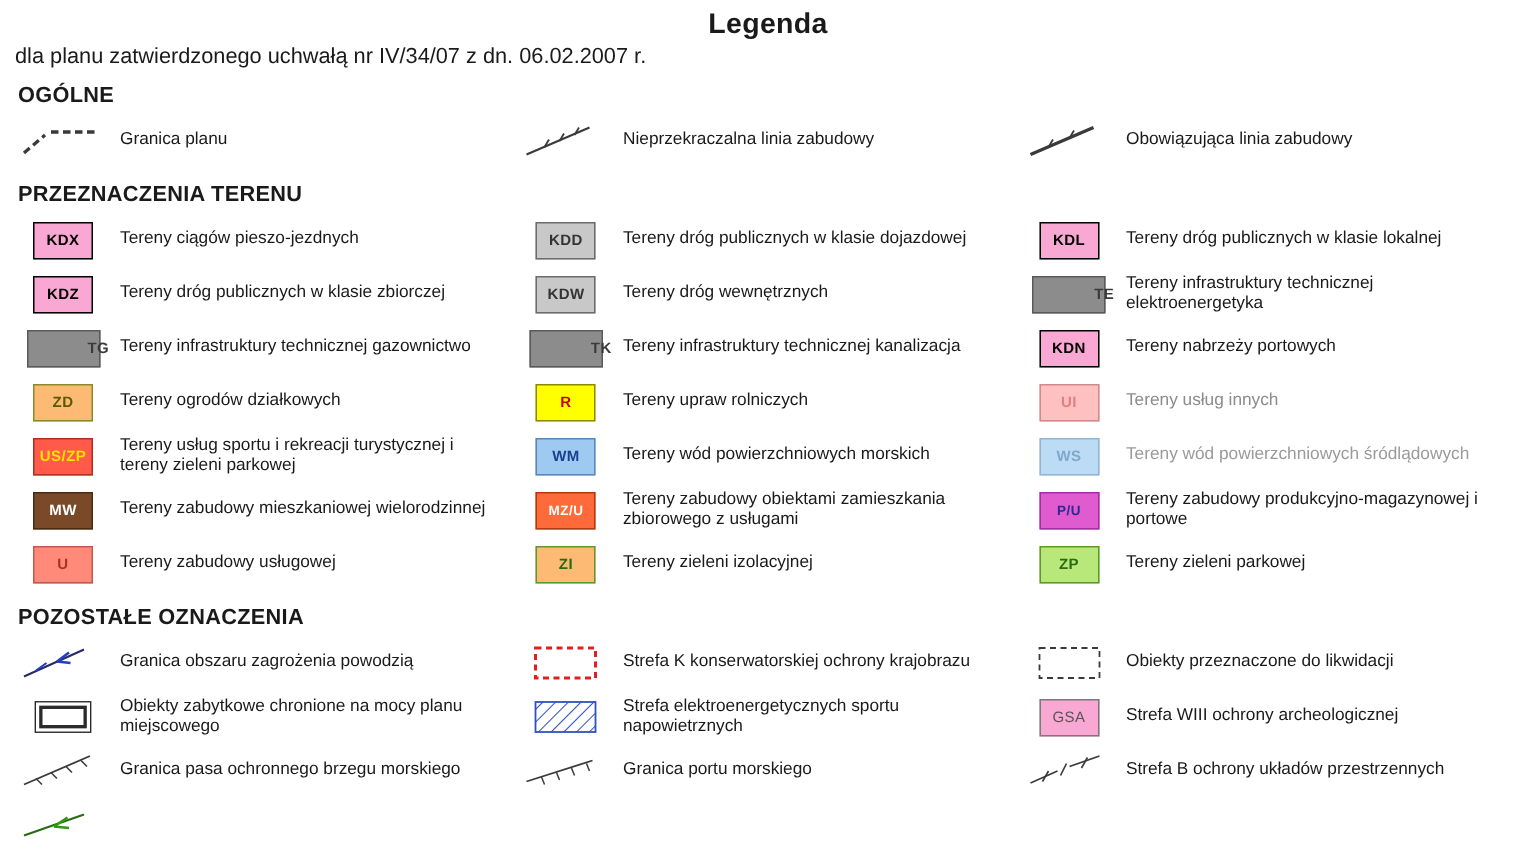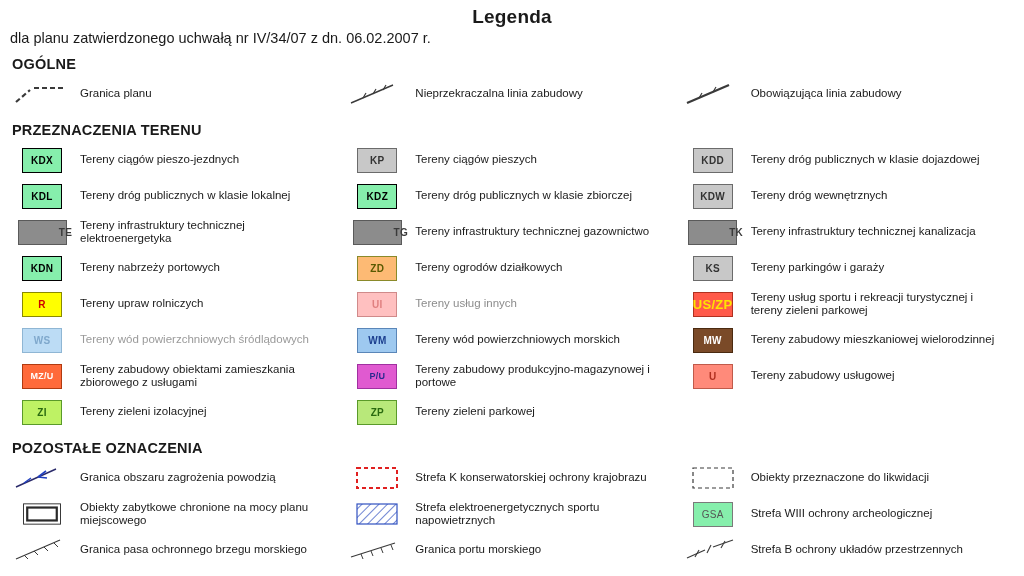--- a/index.html
+++ b/index.html
@@ -43,34 +43,34 @@
   .lab.gray{color:#8c8c8c;}
   .lab.gray2{color:#9a9a9a;}
 
   
   .bx{
     width:40px;height:25px;border:1px solid #000;
     display:flex;align-items:center;justify-content:center;
     font-size:10px;font-weight:bold;font-family:"Liberation Sans",sans-serif;
     letter-spacing:.3px;box-sizing:border-box;
   }
-  .bx.w{background:#86efac;color:#000;}
+  .bx.w{background:#f9a8d4;color:#000;}
   .bx.gray{background:#c8c8c8;color:#333;border-color:#6b6b6b;}
   .bx.dgray{background:#8c8c8c;color:#3a3a3a;border-color:#5a5a5a;padding-left:47px;}
   .bx.yellow{background:#ffff00;color:#c00;border-color:#8a8a00;}
   .bx.olive{background:#fdba74;color:#5a5a00;border-color:#8a8a2a;}
   .bx.pink{background:#ffc0c0;color:#e08080;border-color:#d08a8a;}
-  .bx.red{background:#ff5a4a;color:#ffe400;border-color:#b03020;font-size:13px;}
+  .bx.red{background:#ff5a4a;color:#ffe400;border-color:#b03020;font-size:10px;}
   .bx.lblue{background:#9ec9f0;color:#1c3f8f;border-color:#5a86b8;}
   .bx.lblue2{background:#bcdcf5;color:#7fa8cc;border-color:#8fb6d4;}
   .bx.brown{background:#7a4a28;color:#ffffff;border-color:#4a2a10;}
   .bx.orange{background:#ff6a3a;color:#ffffff;border-color:#b03a10;font-size:9px;}
   .bx.magenta{background:#e05ad0;color:#2a2a8f;border-color:#a030a0;font-size:9px;}
   .bx.salmon{background:#ff8a7a;color:#b03020;border-color:#c05a4a;}
-  .bx.green{background:#bef264;color:#2a6a10;border-color:#5a9a2a;}
+  .bx.green{background:#fdba74;color:#2a6a10;border-color:#5a9a2a;}
   .bx.green2{background:#b8e87a;color:#2a6a10;border-color:#5a9a2a;}
 
   svg{display:block;}
   .dashbox{width:44px;height:24px;}
 </style>
 </head>
 <body>
 
 <div class="page">
 
@@ -118,26 +118,20 @@
   <div class="grid">
 
     <div class="item">
         <div class="sym">
           <div class="bx w">KDX</div>
         </div>
         <div class="lab">Tereny ciągów pieszo-jezdnych</div>
       </div>
     <div class="item">
         <div class="sym">
-          <div class="bx gray">KP</div>
-        </div>
-        <div class="lab">Tereny ciągów pieszych</div>
-      </div>
-    <div class="item">
-        <div class="sym">
           <div class="bx gray">KDD</div>
         </div>
         <div class="lab">Tereny dróg publicznych w klasie dojazdowej</div>
       </div>
 
     <div class="item">
         <div class="sym">
           <div class="bx w">KDL</div>
         </div>
         <div class="lab">Tereny dróg publicznych w klasie lokalnej</div>
@@ -179,26 +173,20 @@
           <div class="bx w">KDN</div>
         </div>
         <div class="lab">Tereny nabrzeży portowych</div>
       </div>
     <div class="item">
         <div class="sym">
           <div class="bx olive">ZD</div>
         </div>
         <div class="lab">Tereny ogrodów działkowych</div>
       </div>
-    <div class="item">
-        <div class="sym">
-          <div class="bx gray">KS</div>
-        </div>
-        <div class="lab">Tereny parkingów i garaży</div>
-      </div>
 
     <div class="item">
         <div class="sym">
           <div class="bx yellow">R</div>
         </div>
         <div class="lab">Tereny upraw rolniczych</div>
       </div>
     <div class="item">
         <div class="sym">
           <div class="bx pink">UI</div>
@@ -207,29 +195,29 @@
       </div>
     <div class="item">
         <div class="sym">
           <div class="bx red">US/ZP</div>
         </div>
         <div class="lab">Tereny usług sportu i rekreacji turystycznej i tereny zieleni parkowej</div>
       </div>
 
     <div class="item">
         <div class="sym">
+          <div class="bx lblue">WM</div>
+        </div>
+        <div class="lab">Tereny wód powierzchniowych morskich</div>
+      </div>
+    <div class="item">
+        <div class="sym">
           <div class="bx lblue2">WS</div>
         </div>
         <div class="lab gray2">Tereny wód powierzchniowych śródlądowych</div>
-      </div>
-    <div class="item">
-        <div class="sym">
-          <div class="bx lblue">WM</div>
-        </div>
-        <div class="lab">Tereny wód powierzchniowych morskich</div>
       </div>
 
     <div class="item">
         <div class="sym">
           <div class="bx brown">MW</div>
         </div>
         <div class="lab">Tereny zabudowy mieszkaniowej wielorodzinnej</div>
       </div>
     <div class="item">
         <div class="sym">

